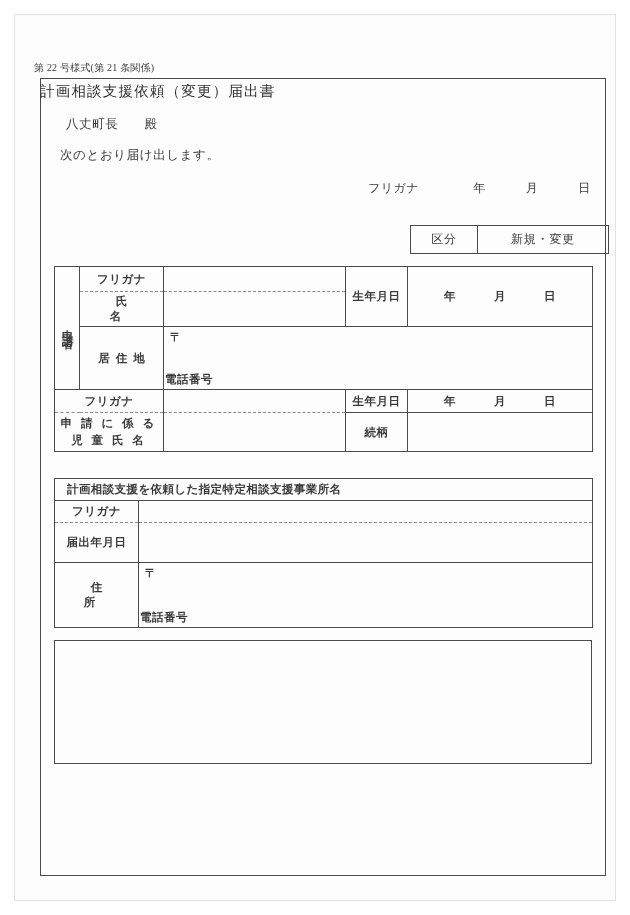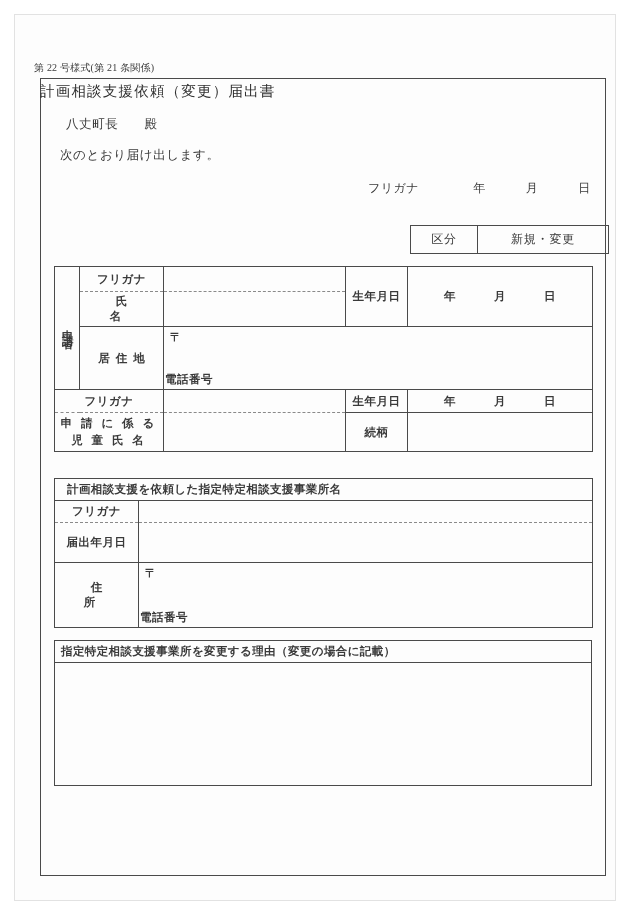--- a/index.html
+++ b/index.html
@@ -308,23 +308,20 @@
       <td class="postal no-bottom" style="height:24px; vertical-align:top; padding:3px 0 0 6px;">〒</td>
     </tr>
     <tr>
       <td class="tel-right no-top" style="height:34px; vertical-align:bottom; padding-bottom:2px;">電話番号</td>
     </tr>
   </tbody>
     </table>
 
   <table class="form-table" id="reason-table">
     <tbody>
-        <tr>
-      <td class="section-head">指定特定相談支援事業所を変更する理由（変更の場合に記載）</td>
-    </tr>
     <tr>
       <td class="reason-body"></td>
     </tr>
   </tbody>
     </table>
 
 
 </div>
 
 </body></html>

